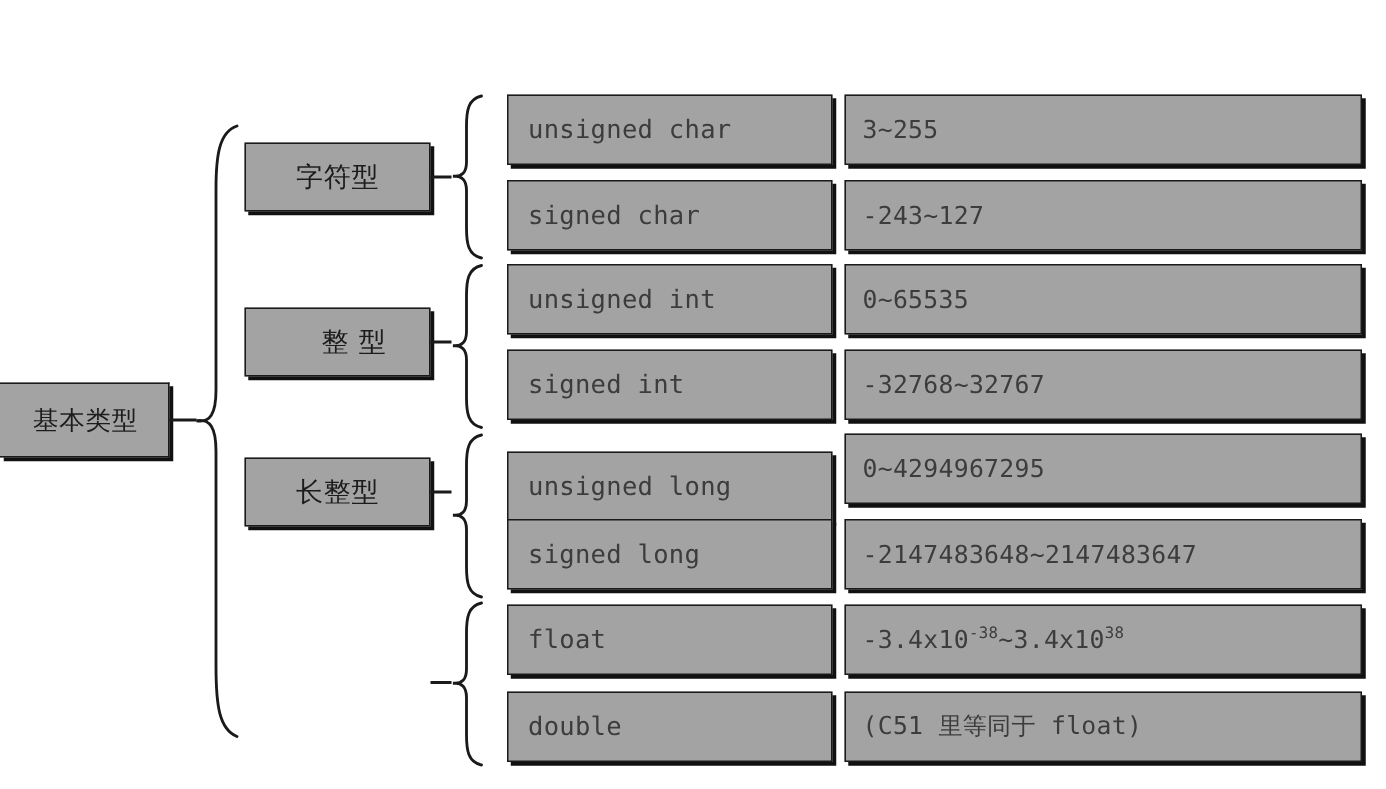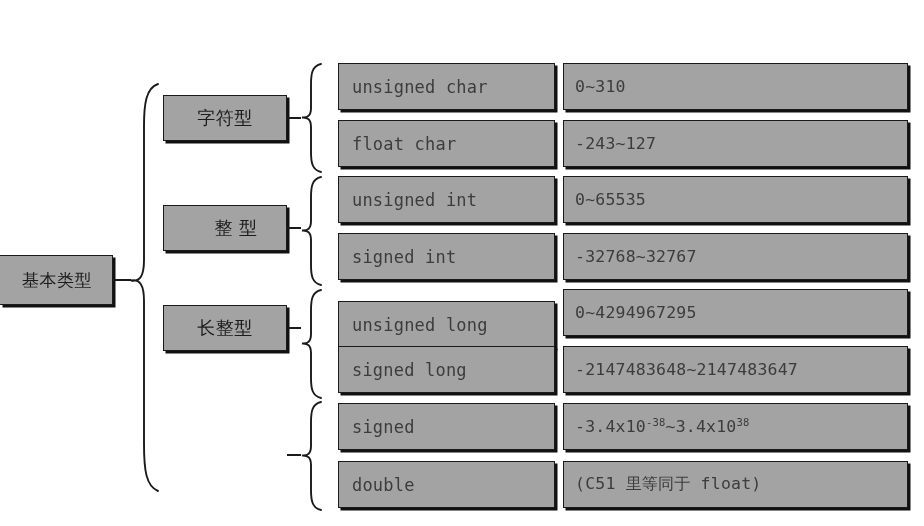--- a/index.html
+++ b/index.html
@@ -155,43 +155,43 @@
   <div class="brace" style="left:299px; top:400px; width:26px; height:112px;">
     <svg width="26" height="112" viewBox="0 0 26 112" fill="none" aria-hidden="true">
       <path d="M22 2 C13 4 12 12 12 22 L12 46 C12 53 9 56 3 55.5 C9 55 12 58 12 65 L12 90 C12 100 13 108 22 110" stroke="#1a1a1a" stroke-width="1.9" fill="none" stroke-linecap="round"></path>
     </svg>
   </div>
 
   <div class="box type-box" style="left:338px; top:63px; width:217px; height:47px;">
     <span class="type-label">unsigned char</span>
   </div>
   <div class="box type-box" style="left:338px; top:120px; width:217px; height:47px;">
-    <span class="type-label">float char</span>
+    <span class="type-label">signed char</span>
   </div>
   <div class="box type-box" style="left:338px; top:176px; width:217px; height:47px;">
     <span class="type-label">unsigned int</span>
   </div>
   <div class="box type-box" style="left:338px; top:233px; width:217px; height:47px;">
     <span class="type-label">signed int</span>
   </div>
   <div class="box type-box" style="left:338px; top:289px; width:217px; height:47px;margin-top:12px;">
     <span class="type-label">unsigned long</span>
   </div>
   <div class="box type-box" style="left:338px; top:346px; width:217px; height:47px;">
     <span class="type-label">signed long</span>
   </div>
   <div class="box type-box" style="left:338px; top:403px; width:217px; height:47px;">
-    <span class="type-label">signed</span>
+    <span class="type-label">float</span>
   </div>
   <div class="box type-box" style="left:338px; top:461px; width:217px; height:47px;">
     <span class="type-label">double</span>
   </div>
 
   <div class="box val-box" style="left:563px; top:63px; width:345px; height:47px;">
-    <span class="val-label">0~310</span>
+    <span class="val-label">3~255</span>
   </div>
   <div class="box val-box" style="left:563px; top:120px; width:345px; height:47px;">
     <span class="val-label">-243~127</span>
   </div>
   <div class="box val-box" style="left:563px; top:176px; width:345px; height:47px;">
     <span class="val-label">0~65535</span>
   </div>
   <div class="box val-box" style="left:563px; top:233px; width:345px; height:47px;">
     <span class="val-label">-32768~32767</span>
   </div>

